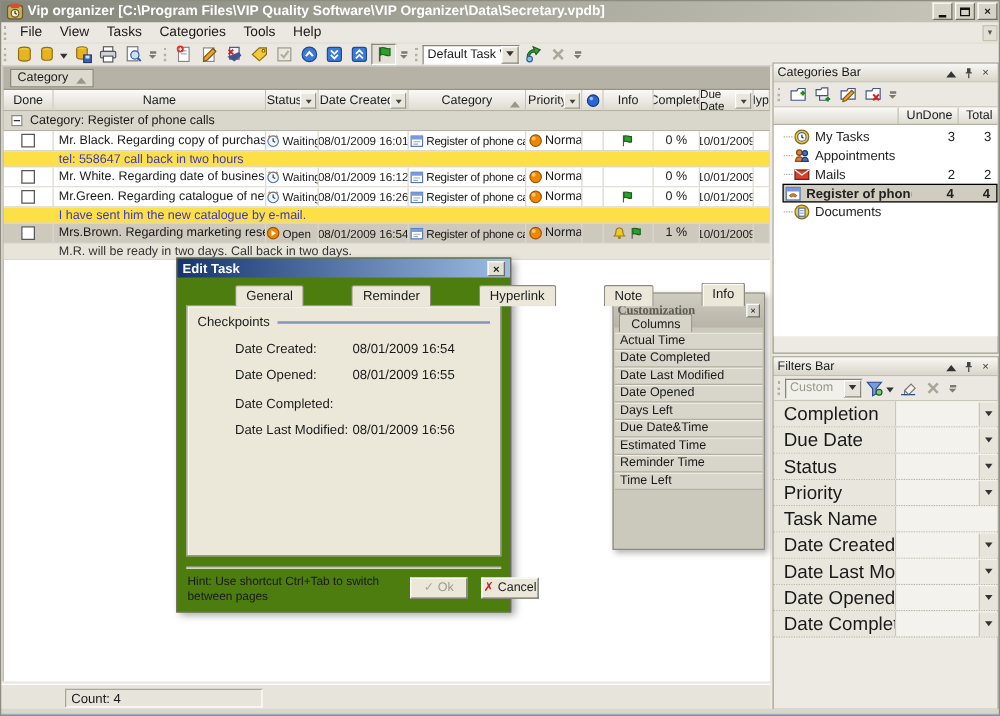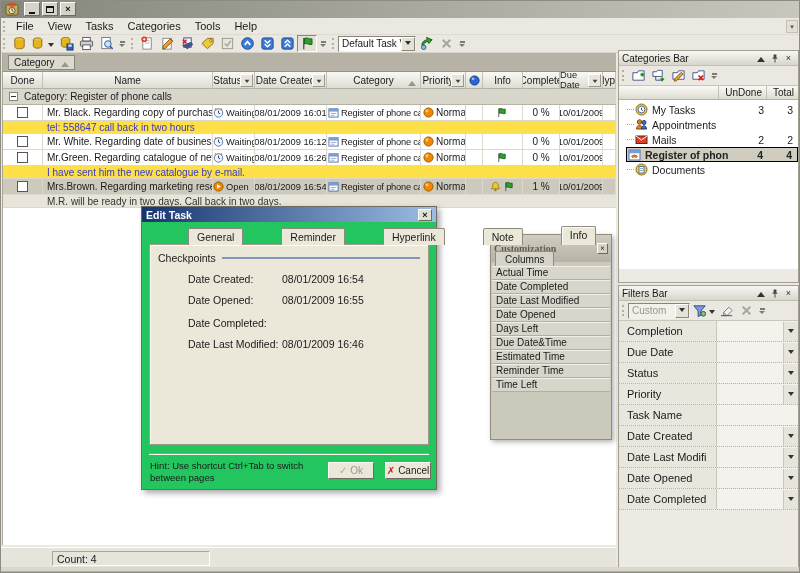--- a/index.html
+++ b/index.html
@@ -107,31 +107,31 @@
   .cat-head .h-tot{width:32px;border-left:1px solid #c3c0b4;text-align:right;padding:1px 4px 0 0;}
   .cat-list{background:#fff;height:169px;padding-top:2px;}
   .cat-item{display:flex;align-items:center;height:15px;padding-left:8px;font-size:10.5px;color:#222;}
   .cat-item .dash{width:7px;border-top:1px dotted #a9a69a;margin-right:1px;flex:none;}
   .cat-item svg{width:13px;height:13px;margin-right:4px;flex:none;}
   .cat-item .lbl{flex:1;white-space:nowrap;overflow:hidden;}
   .cat-item .und{width:42px;text-align:right;padding-right:8px;flex:none;}
   .cat-item .tot{width:26px;text-align:right;padding-right:5px;flex:none;}
   .cat-item.sel{background:#d0ccc0;border:1px solid #000;font-weight:bold;margin-left:7px;padding-left:1px;}
 
-  .filt-row{display:flex;height:21px;border-bottom:1px dotted #b7b4a8;font-size:11px;}
+  .filt-row{display:flex;height:21px;border-bottom:1px dotted #b7b4a8;font-size:15px;}
   .filt-label{width:98px;background:#e9e6dd;border-right:1px solid #c9c6ba;display:flex;align-items:center;
     padding-left:8px;white-space:nowrap;overflow:hidden;}
   .filt-val{flex:1;background:#f3f2ec;display:flex;align-items:center;justify-content:flex-end;}
   .filt-dd{width:15px;height:19px;background:#e7e4db;border-left:1px solid #c9c6ba;
     display:flex;align-items:center;justify-content:center;}
   .combo.disabled{background:#f1f0ea;}
   .combo.disabled .cval{color:#9a978c;}
 
   
-  .dialog{position:absolute;left:141px;top:206px;width:296px;height:284px;background:#22c55e;
+  .dialog{position:absolute;left:141px;top:206px;width:268px;height:284px;background:#4d7c0f;
     border:1px solid #6f6d60;box-shadow:3px 3px 6px rgba(0,0,0,.35);z-index:20;}
   .dtitle{height:15px;background:linear-gradient(to right,#16356f,#9dbde4);color:#fff;font-weight:bold;
     font-size:10.5px;display:flex;align-items:center;padding:0 4px;}
   .dtitle .sp{flex:1;}
   .dclose{width:14px;height:12px;background:#e2dfd3;border:1px solid;border-color:#fff #6e6c62 #6e6c62 #fff;
     color:#111;font-size:9px;font-weight:bold;display:flex;align-items:center;justify-content:center;}
   .tabs{position:absolute;left:8px;top:21px;display:flex;height:17px;font-size:10.5px;z-index:2;}
   .tab{padding:2px 8px 0;border:1px solid #8d8b7e;border-bottom:none;background:#ebe8da;
     border-radius:2px 2px 0 0;margin-right:0;height:17px;margin-left:38px;}
   .tab.active{margin-top:-2px;height:19px;box-shadow:inset 1px 1px 0 #fdfcf7;position:relative;z-index:3;}
@@ -175,20 +175,21 @@
 
 <div class="titlebar">
   <span class="app-icon">
     <svg viewBox="0 0 14 14">
         <rect x="1" y="2.5" width="12" height="10.5" rx="2" fill="#c8b060" stroke="#6a5a20"></rect>
         <rect x="3.5" y="0.8" width="7" height="3.6" rx="1" fill="#d94f2b"></rect>
         <circle cx="7" cy="8.6" r="3.1" fill="#f5ecc8" stroke="#6a5a20"></circle>
         <path d="M7 6.6v2l1.4.8" stroke="#333" fill="none"></path>
       </svg>
   </span>
+  <span class="title-text">Vip organizer [C:\Program Files\VIP Quality Software\VIP Organizer\Data\Secretary.vpdb]</span>
   <span class="win-btn">
       <span class="glyph-min"></span>
     </span>
   <span class="win-btn">
       <span class="glyph-max"></span>
     </span>
   <span class="win-btn">
       <span>×</span>
     </span>
 </div>
@@ -858,21 +859,21 @@
   <div class="tabpage">
     <span class="chk-label">Checkpoints</span>
     <span class="chk-line"></span>
     <span class="fld" style="left:38px;top:28px">Date Created:</span>
     <span class="fld" style="left:132px;top:28px">08/01/2009 16:54</span>
     <span class="fld" style="left:38px;top:49px">Date Opened:</span>
     <span class="fld" style="left:132px;top:49px">08/01/2009 16:55</span>
     <span class="fld" style="left:38px;top:72px">Date Completed:</span>
     <span class="fld" style="left:132px;top:72px"></span>
     <span class="fld" style="left:38px;top:93px">Date Last Modified:</span>
-    <span class="fld" style="left:132px;top:93px">08/01/2009 16:46</span>
+    <span class="fld" style="left:132px;top:93px">08/01/2009 16:56</span>
   </div>
   <div class="groove"></div>
   <div class="hint">Hint: Use shortcut Ctrl+Tab to switch between pages</div>
   <div class="dbtn disabled" style="left:186px">
     <span class="mark">✓</span>
       <span>Ok</span>
   </div>
   <div class="dbtn" style="left:243px">
     <span class="mark xmark">✗</span>
       <span>Cancel</span>

